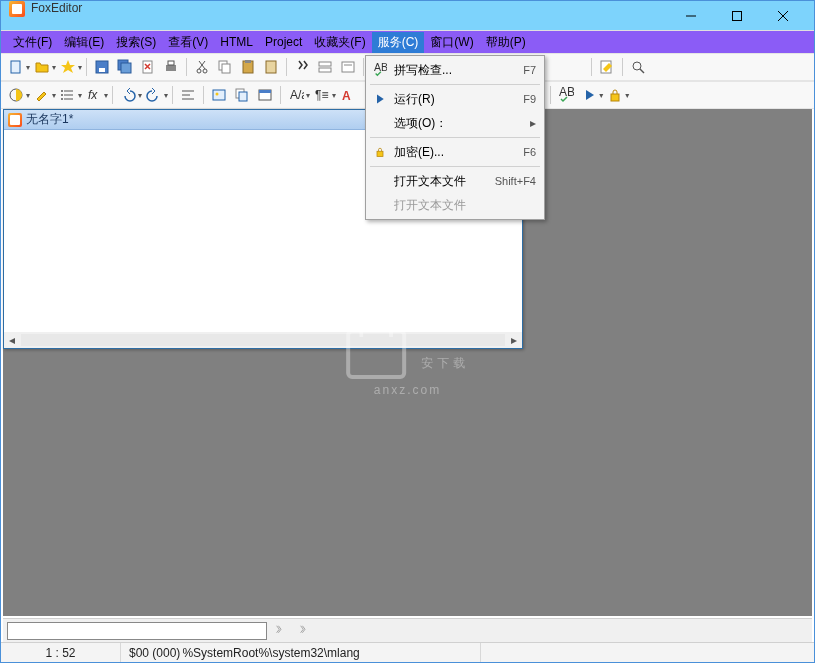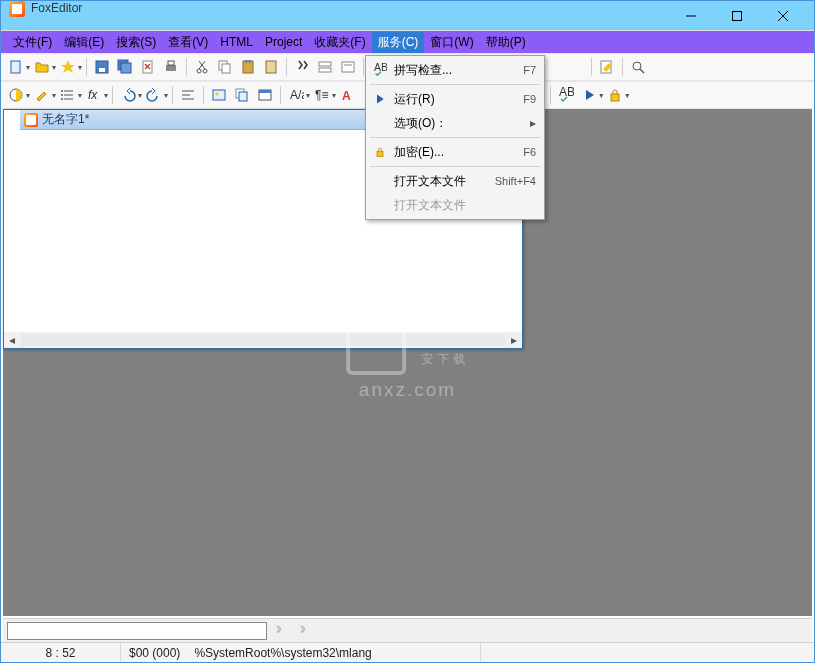--- a/index.html
+++ b/index.html
@@ -20,32 +20,32 @@
 
 
 .toolbar { display: flex; align-items: center; padding: 2px 4px; background: #f8f8f8; border-top: 1px solid #e5e5e5; border-bottom: 1px solid #e5e5e5; gap: 1px; }
 .tbtn { width: 22px; height: 22px; display: flex; align-items: center; justify-content: center; border: 1px solid transparent; border-radius: 2px; }
 .tsep { width: 1px; height: 18px; background: #ccc; margin: 0 3px; }
 .tbtn svg { width: 16px; height: 16px; }
 .dd { font-size: 8px; color: #555; margin-left: -2px; }
 
 
 .workspace { position: absolute; top: 108px; left: 2px; right: 2px; bottom: 46px; background: #808080; }
-.docwin { position: absolute; left: 0; top: 0; width: 520px; height: 240px; background: #fff; border: 1px solid #2e6da4; box-shadow: 1px 1px 3px rgba(0,0,0,0.3); padding-left: 16px; }
+.docwin { position: absolute; left: 0; top: 0; width: 520px; height: 240px; background: #fff; border: 1px solid #2e6da4; box-shadow: 1px 1px 3px rgba(0,0,0,0.3); }
 .docwin .dtitle { height: 20px; background: linear-gradient(#cde1f7,#b0cef0); border-bottom: 1px solid #8fb4df; display: flex; align-items: center; padding: 0 4px; gap: 4px; font-size: 11px; color: #1a365d; }
 .docwin .dtitle .app-icon { width: 14px; height: 14px; background: linear-gradient(135deg,#f7b733,#fc4a1a); border-radius: 2px; position:relative;}
 .docwin .dtitle .app-icon::after{content:"";position:absolute;inset:2px;background:#fff;border-radius:1px;}
 .docwin .editor { position: absolute; top: 20px; left: 0; right: 0; bottom: 16px; background: #fff; }
 .docwin .hscroll { position: absolute; left: 0; right: 0; bottom: 0; height: 16px; background: #f0f0f0; display: flex; align-items: center; }
 .docwin .hscroll .arrow { width: 16px; height: 16px; display: flex; align-items: center; justify-content: center; color: #555; }
 .docwin .hscroll .track { flex: 1; height: 12px; background: #e8e8e8; margin: 0 1px; }
 
 
 .watermark { position: absolute; left: 50%; top: 50%; transform: translate(-50%,-50%); color: rgba(255,255,255,0.35); font-size: 42px; letter-spacing: 4px; pointer-events: none; text-align: center; }
-.watermark .sub { font-size: 19px; letter-spacing: 2px; display: block; }
+.watermark .sub { font-size: 12px; letter-spacing: 2px; display: block; }
 .watermark .bag { width: 60px; height: 50px; border: 4px solid rgba(255,255,255,0.35); border-radius: 6px; margin: 0 auto 4px; position: relative; display:inline-block; vertical-align: middle;}
 .watermark .bag::before { content:""; position:absolute; top:-18px; left:50%; transform:translateX(-50%); width:26px; height:18px; border:4px solid rgba(255,255,255,0.35); border-bottom:none; border-radius:13px 13px 0 0;}
 
 
 .dropdown { position: absolute; left: 364px; top: 54px; width: 180px; background: #f4f4f4; border: 1px solid #a0a0a0; box-shadow: 2px 2px 4px rgba(0,0,0,0.3); z-index: 100; padding: 2px 0; }
 .dropdown .dmrow { display: flex; align-items: center; height: 24px; padding: 0 8px 0 4px; color: #000; }
 .dropdown .dmrow.disabled { color: #9a9a9a; }
 .dropdown .dmrow .ico { width: 20px; display: flex; justify-content: center; }
 .dropdown .dmrow .lbl { flex: 1; padding-left: 4px; }
 .dropdown .dmrow .sc { color: #555; font-size: 11px; }
@@ -408,18 +408,18 @@
       </svg>
     </div>
   <div class="sbtn">
       <svg width="14" height="14" viewBox="0 0 16 16">
         <path d="M5 10l3-4-3-4M3 10l3-4-3-4" fill="none" stroke="#999"></path>
       </svg>
     </div>
 </div>
 
 <div class="statusbar">
-  <div class="cell pos">8 : 52</div>
+  <div class="cell pos">1 : 52</div>
   <div class="cell path">
     <span>$00 (000)</span>
-    <span style="margin-left:14px">%SystemRoot%\system32\mlang</span>
+    <span style="margin-left:2px">%SystemRoot%\system32\mlang</span>
   </div>
 </div>
 
 </body></html>

